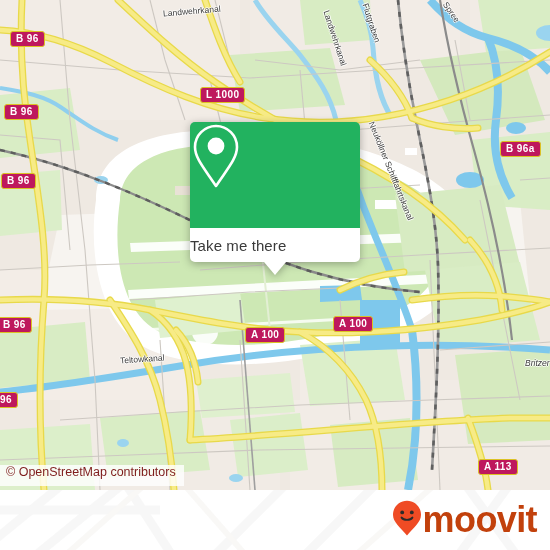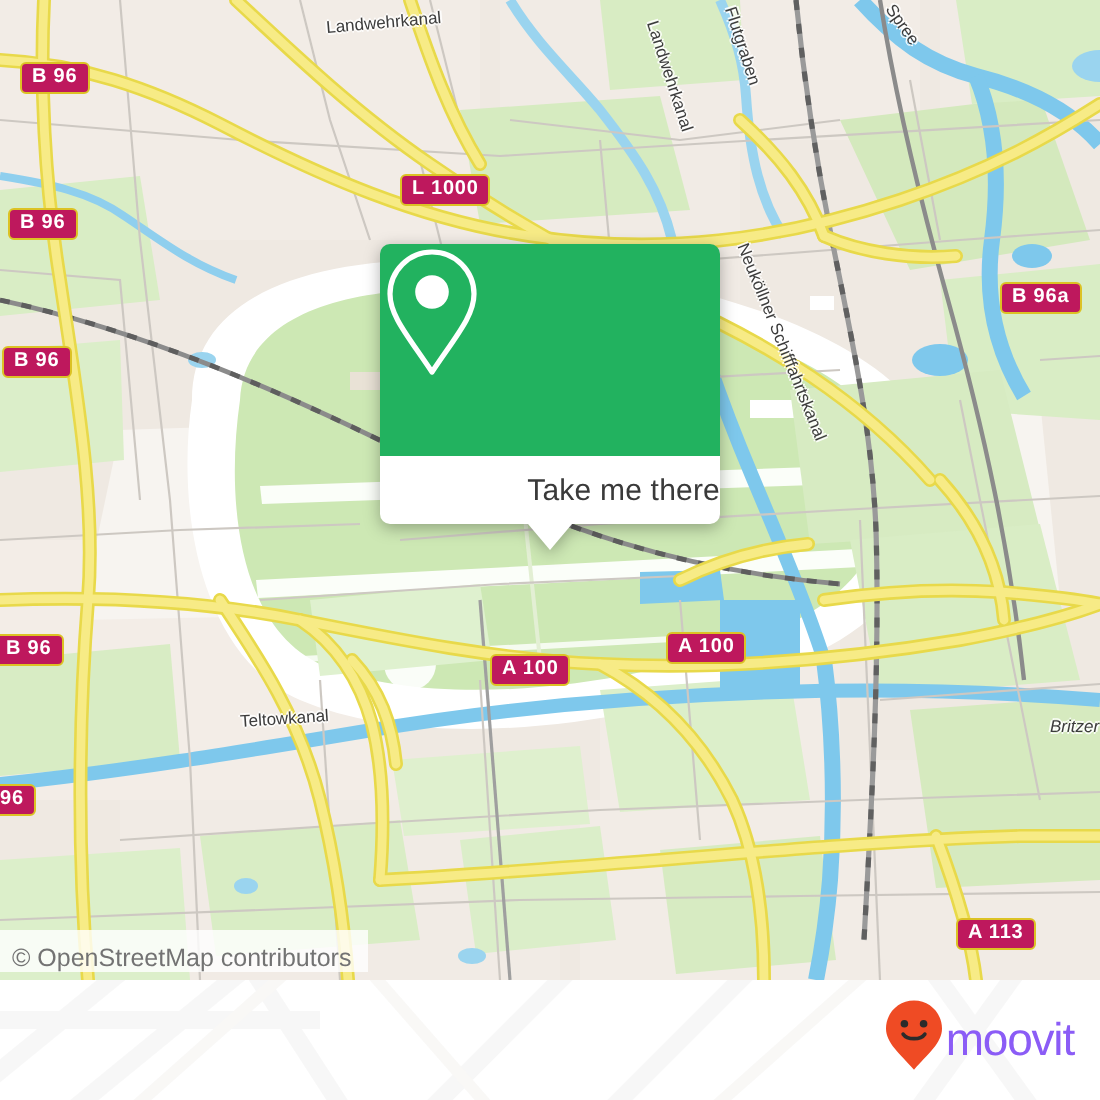--- a/index.html
+++ b/index.html
@@ -78,21 +78,21 @@
     display: flex;
     align-items: center;
     justify-content: center;
   }
   #popup-white {
     background: #ffffff;
     height: 34px;
     border-radius: 0 0 5px 5px;
     display: flex;
     align-items: center;
-    justify-content: flex-end;
+    justify-content: flex-start;
     position: relative;
   }
   #popup-label {
     font-family: "Liberation Sans", sans-serif;
     font-size: 15px;
     color: #3a3a3a;
     letter-spacing: .1px;
   }
   #popup-tail {
     position: absolute;
@@ -106,25 +106,25 @@
   }
 
   
   #osm-attr {
     position: absolute;
     left: 0;
     top: 465px;
     height: 21px;
     background: rgba(255,255,255,.80);
     display: flex;
-    align-items: flex-end;
+    align-items: flex-start;
     padding: 0 8px 0 6px;
     font-family: "Liberation Sans", sans-serif;
     font-size: 12.5px;
-    color: #737373;
+    color: #7f1d1d;
     z-index: 30;
     white-space: nowrap;
   }
 
   
   #footer {
     position: absolute;
     left: 0;
     top: 490px;
     width: 550px;
@@ -153,23 +153,23 @@
     position: absolute;
     right: 13px;
     top: 50%;
     transform: translateY(-50%);
     display: flex;
     align-items: center;
     gap: 1px;
   }
   #brand-name {
     font-family: "Liberation Sans", sans-serif;
-    font-size: 23px;
-    font-weight: normal;
-    color: #8b5cf6;
+    font-size: 36px;
+    font-weight: bold;
+    color: #c2410c;
     letter-spacing: -.6px;
     line-height: 1;
   }
 </style>
 </head>
 <body>
 
 <div id="app">
 
   <div id="map">

